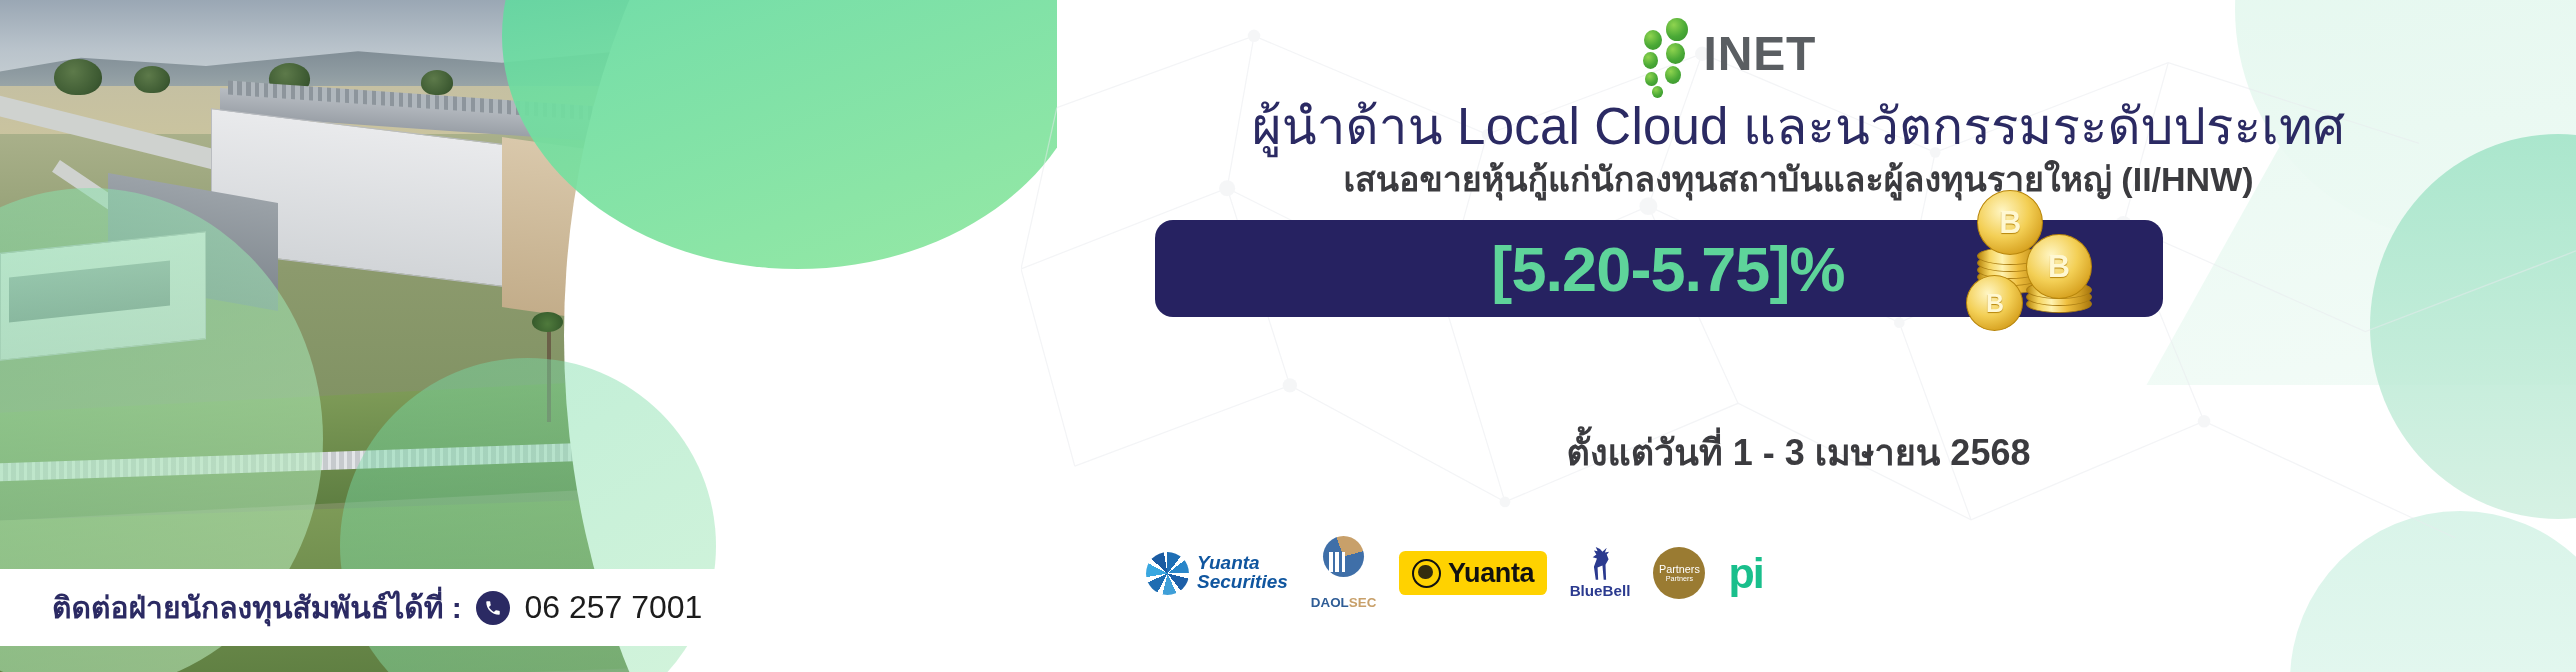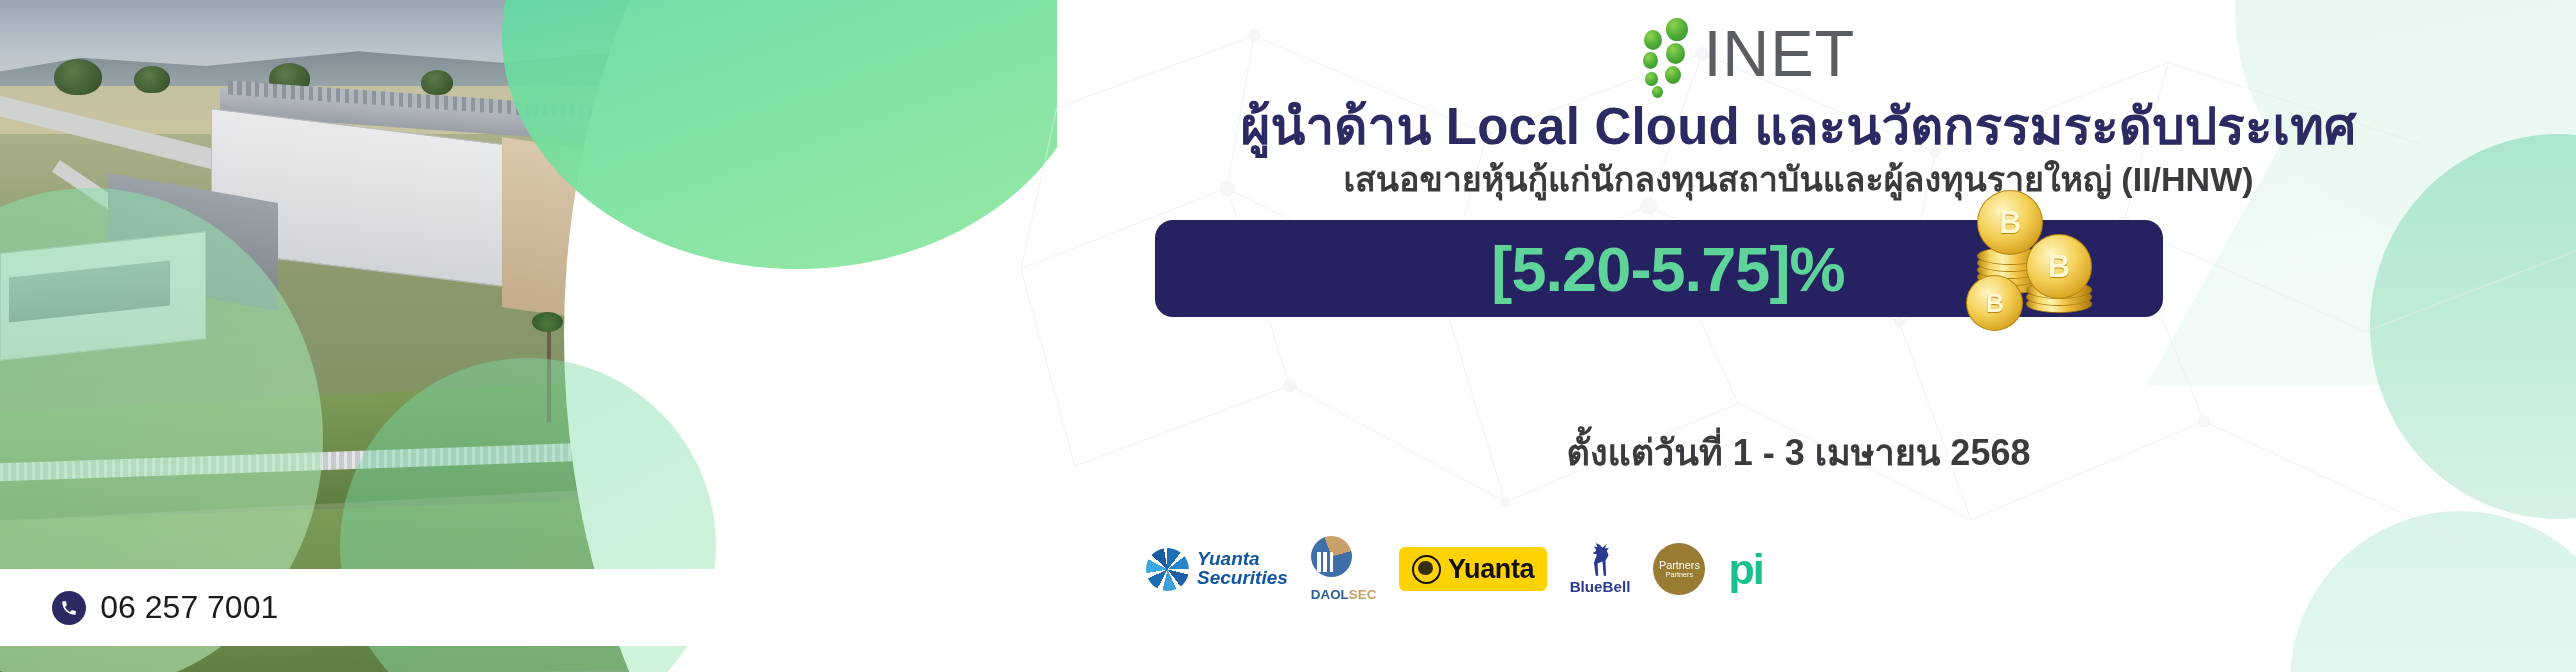--- a/index.html
+++ b/index.html
@@ -178,34 +178,34 @@
     left: 618px; top: 16px;
     display: flex; align-items: center; gap: 5.4px;
   }
   .logo-dots { position: relative; width: 59px; height: 75px; }
   .logo-dots span {
     position: absolute;
     border-radius: 50%;
     background: radial-gradient(circle at 35% 30%, #8fd44f 0%, #4aa936 55%, #36902c 100%);
   }
   .logo-word {
-    font-size: 65px; font-weight: 400;
+    font-size: 48px; font-weight: 700;
     color: #5a5e62; letter-spacing: 0.9px;
     font-family: "Liberation Sans", sans-serif;
     line-height: 1;
   }
 
   
   .headline {
     position: absolute;
     left: 0; top: 85px;
     width: 1555px;
     text-align: center;
     font-size: 51px;
-    font-weight: 700;
+    font-weight: 400;
     color: #2b2a63;
     letter-spacing: 0.2px;
     white-space: nowrap;
   }
   .subhead {
     position: absolute;
     left: 0; top: 152px;
     width: 1555px;
     text-align: center;
     font-size: 34px;
@@ -310,21 +310,21 @@
                 #ffffff 90deg 104deg, #1d5fa8 104deg 142deg, #ffffff 142deg 156deg,
                 #3f9fd8 156deg 194deg, #ffffff 194deg 208deg, #1e6db2 208deg 246deg,
                 #ffffff 246deg 260deg, #39a7e0 260deg 298deg, #ffffff 298deg 312deg,
                 #1a5ba2 312deg 350deg, #ffffff 350deg 360deg);
   }
   .yuanta-txt { line-height: .98; color: #10569f; font-weight: 700; font-style: italic; }
   .yuanta-txt .l1 { font-size: 19px; display:block; }
   .yuanta-txt .l2 { font-size: 19px; display:block; }
 
   
-  .daol { display: flex; flex-direction: column; align-items: flex-start; gap: 10px; }
+  .daol { display: flex; flex-direction: column; align-items: center; gap: 18px; }
   .daol-mark {
     width: 41px; height: 41px; border-radius: 50%;
     background: conic-gradient(from -20deg, #c8a06a 0deg 95deg, #3f6fa8 95deg 360deg);
     position: relative;
   }
   .daol-mark::after {
     content:""; position:absolute; left:6.3px; top:16px; width:16px; height:20px;
     background: repeating-linear-gradient(90deg,#ffffff 0 3.6px, transparent 3.6px 6.3px);
   }
   .daol-txt { font-size: 13.4px; font-weight: 700; }
@@ -558,20 +558,21 @@
           <div class="m2">Partners</div>
         </div>
 
         <div class="pl pi-logo">pi</div>
 
       </div>
     </div>
   </div>
 
   <div class="contact-card">
+    <div class="contact-label">ติดต่อฝ่ายนักลงทุนสัมพันธ์ได้ที่ :</div>
     <div class="phone-badge">
       <svg width="18" height="18" viewBox="0 0 24 24" fill="#ffffff">
         <path d="M6.6 10.8c1.4 2.8 3.8 5.2 6.6 6.6l2.2-2.2c.3-.3.7-.4 1-.2 1.1.4 2.4.6 3.6.6.6 0 1 .4 1 1V20c0 .6-.4 1-1 1C10.6 21 3 13.4 3 4c0-.6.4-1 1-1h3.4c.6 0 1 .4 1 1 0 1.3.2 2.5.6 3.6.1.4 0 .8-.2 1l-2.2 2.2z"></path>
       </svg>
     </div>
     <div class="phone-number">06 257 7001</div>
   </div>
 
 </div>
 

